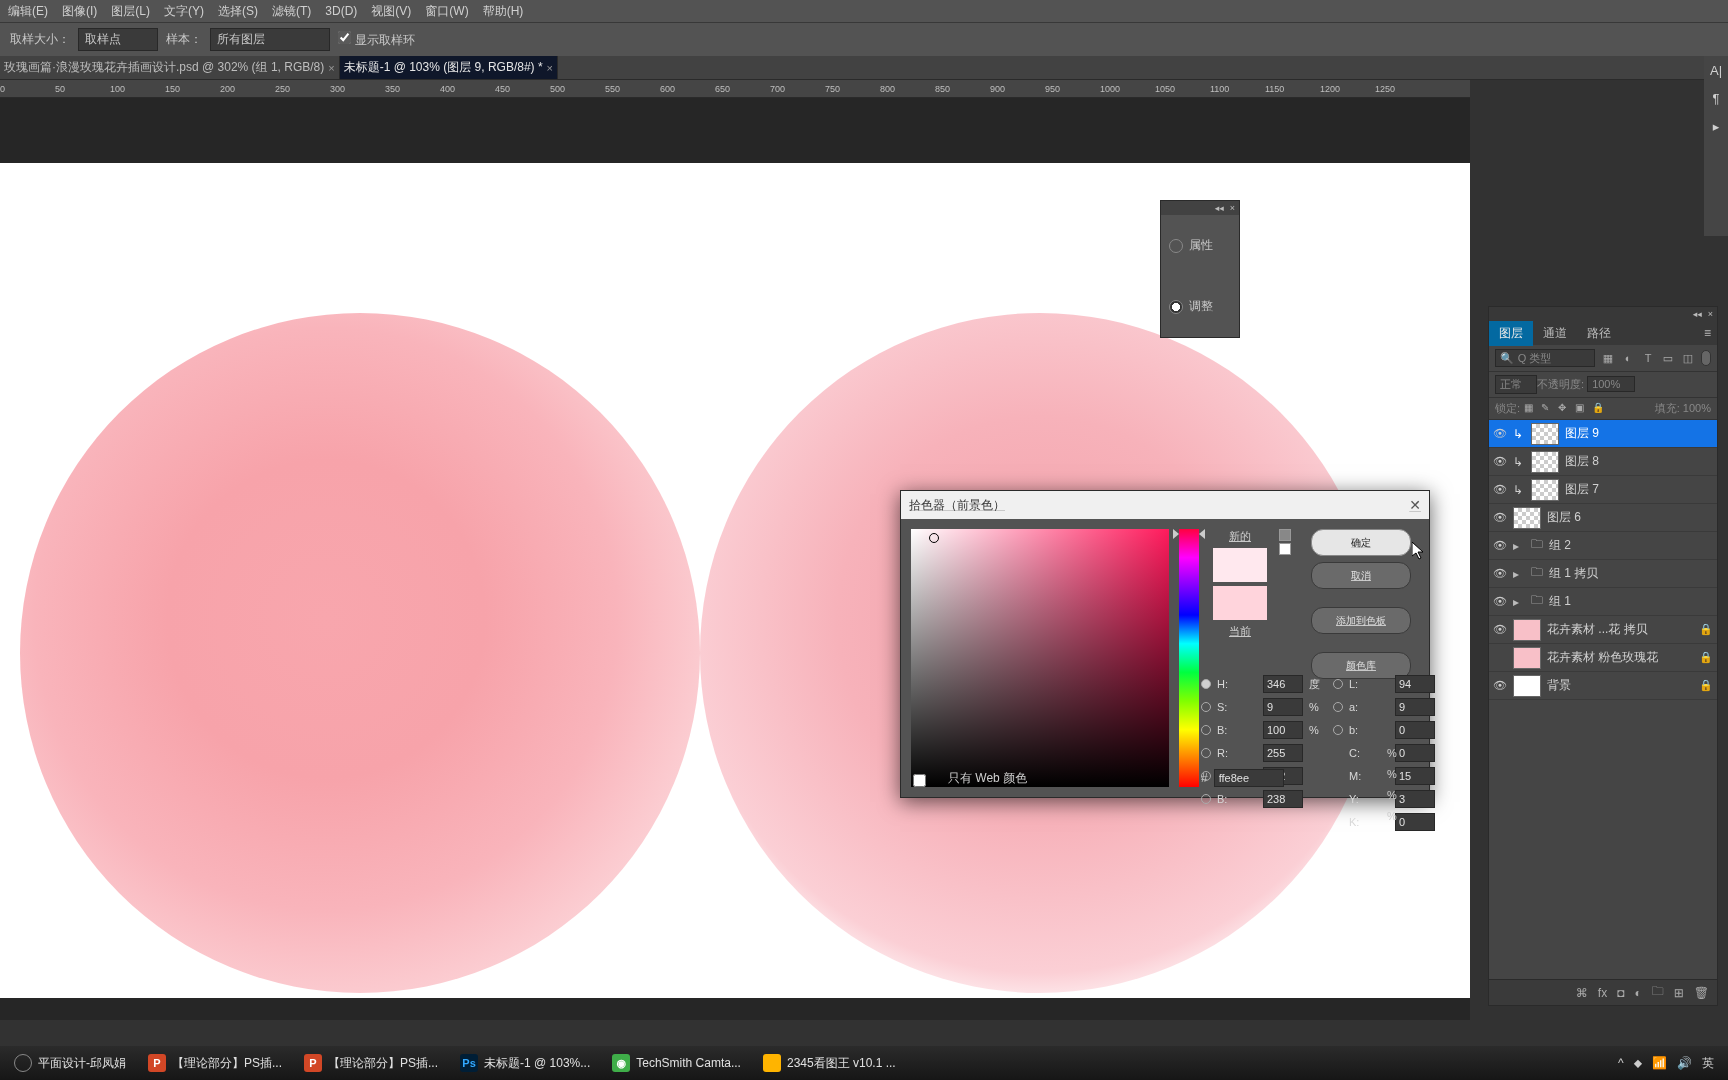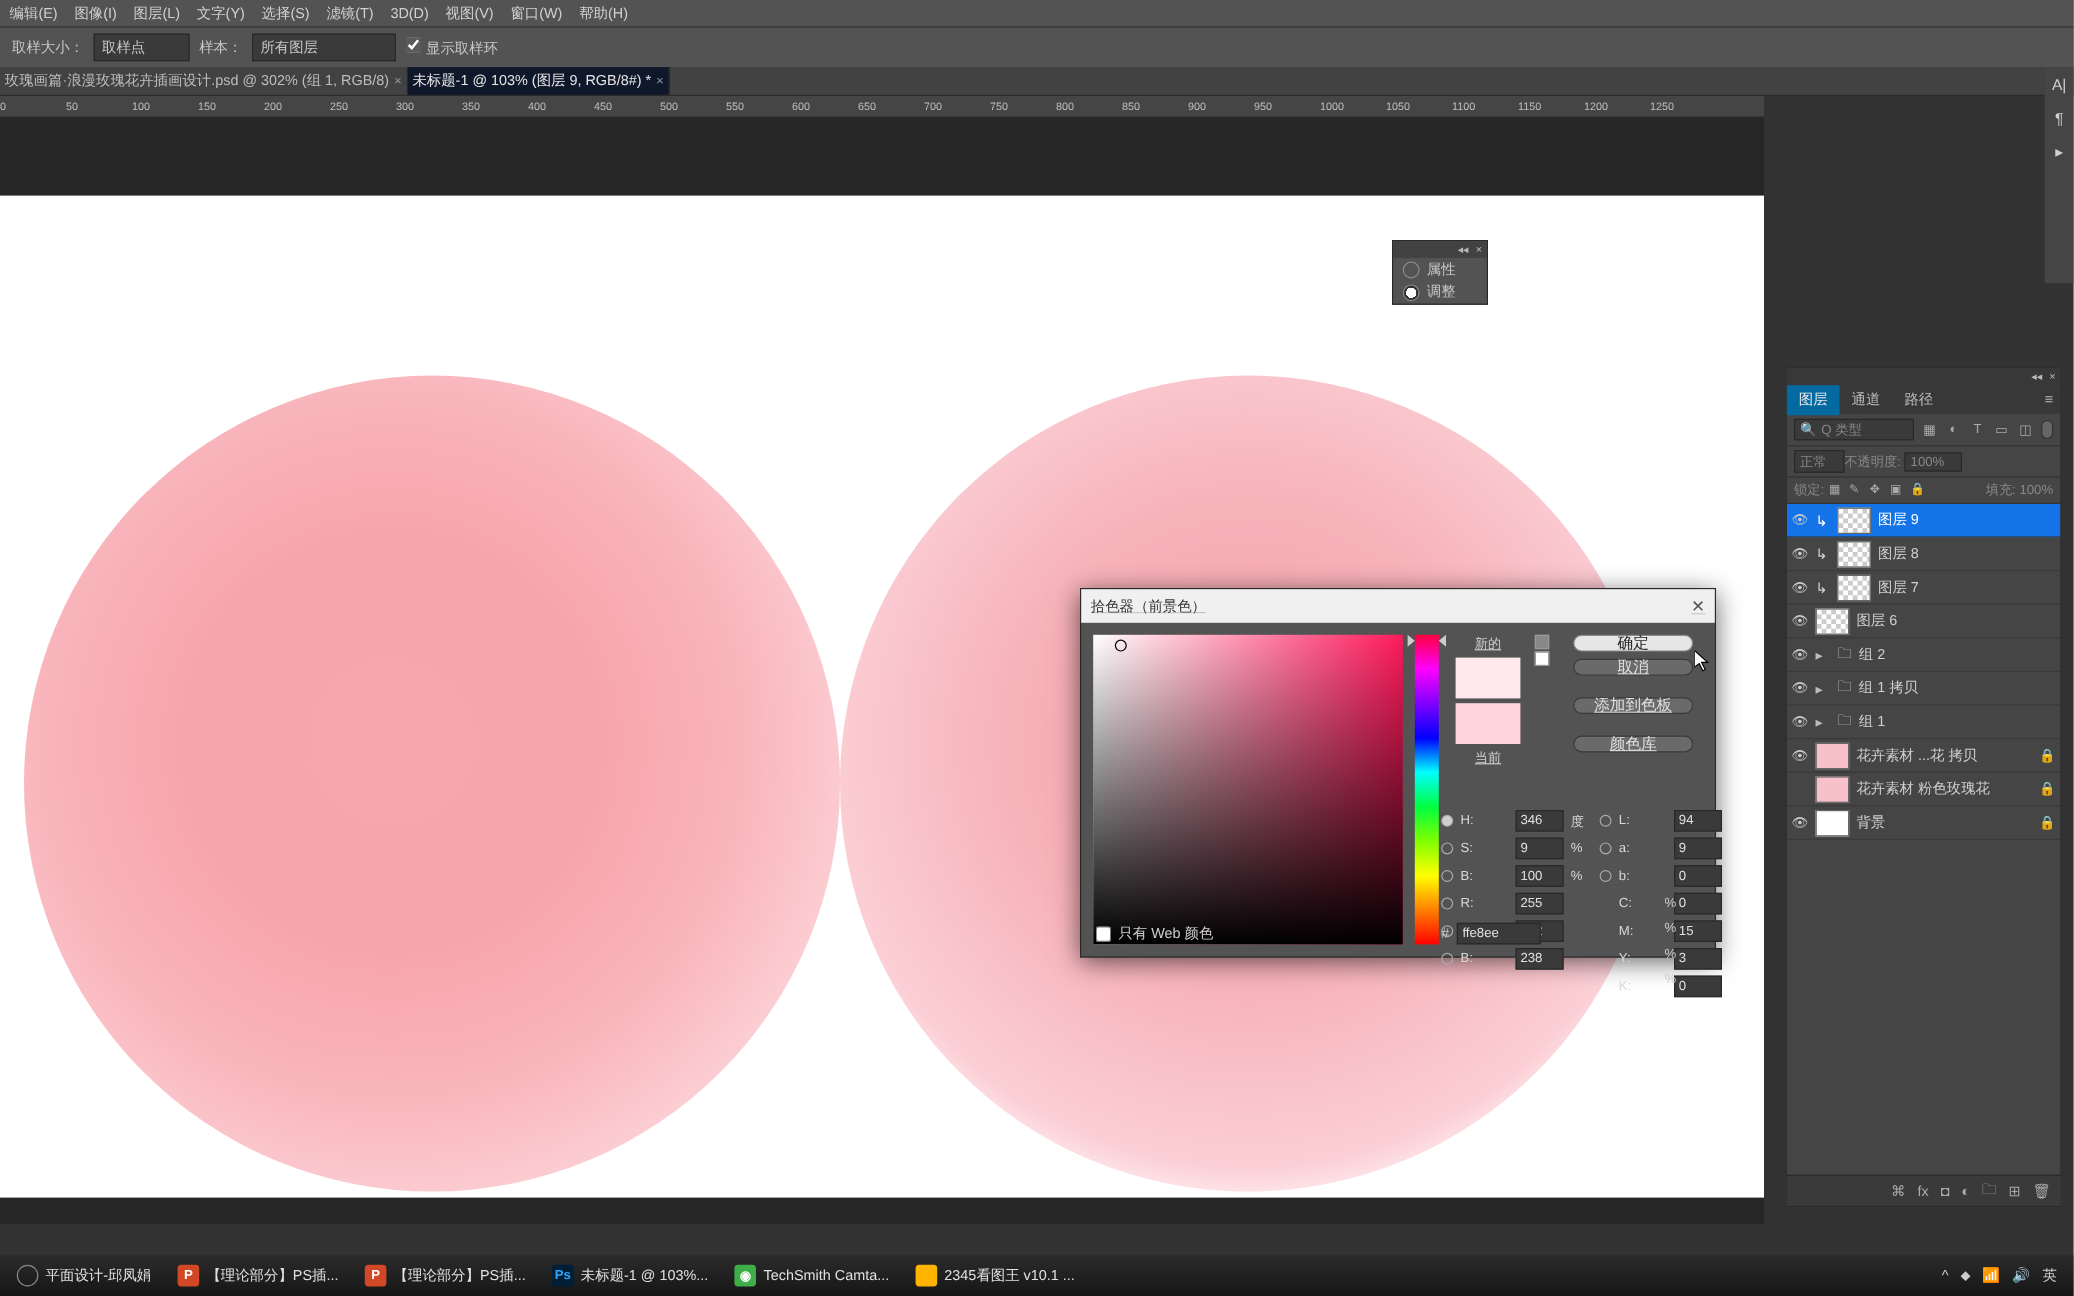--- a/index.html
+++ b/index.html
@@ -31,46 +31,46 @@
 .hruler span { width:55px; flex-shrink:0; text-align:left;}
 .canvas { position:absolute; left:0; top:18px; width:1470px; height:900px; background:#262626;}
 .paper { position:absolute; left:0; top:65px; width:1470px; height:835px; background:#ffffff;}
 .rose { position:absolute; width:680px; height:680px; border-radius:50%; }
 .rose1 { left:20px; top:150px; background:radial-gradient(circle at 45% 45%, #f8a6ad 0%, #f7a3aa 30%, #f9b4bb 55%, #fcd4d8 78%, #ffffff 82%);}
 .rose2 { left:700px; top:150px; background:radial-gradient(circle at 50% 45%, #f3a0a9 0%, #f7b2ba 40%, #fbcfd5 70%, #ffffff 80%);}
 
 
 .props { position:absolute; left:1160px; top:200px; width:80px; background:#535353; border:1px solid #2a2a2a; font-size:12px;}
 .props .hd { height:14px; background:#424242; display:flex; justify-content:flex-end; align-items:center; gap:6px; padding:0 4px; color:#bbb; font-size:9px;}
-.props .row { padding:1px 8px; display:flex; align-items:center; gap:6px;}
+.props .row { padding:22px 8px; display:flex; align-items:center; gap:6px;}
 .props .ico { width:14px; height:14px; border:1px solid #888; border-radius:50%;}
 
 
 .picker { position:absolute; left:900px; top:490px; width:530px; background:#535353; border:1px solid #2a2a2a; box-shadow:0 4px 20px rgba(0,0,0,.6);text-decoration:underline;}
 .picker .titlebar { height:28px; background:#f0f0f0; color:#333; display:flex; align-items:center; justify-content:space-between; padding:0 8px; font-size:12px;}
 .picker .titlebar .x { color:#555; font-size:14px; cursor:pointer;}
 .picker .body { padding:10px; display:flex; gap:10px; position:relative;}
 .picker .field { width:258px; height:258px; background:linear-gradient(to top, #000, rgba(0,0,0,0)), linear-gradient(to right, #fff, #ff1a5c); position:relative;}
 .picker .field .marker { position:absolute; left:18px; top:4px; width:10px; height:10px; border:1px solid #000; border-radius:50%;}
 .picker .huebar { width:20px; height:258px; background:linear-gradient(to bottom,#ff0040,#ff00ff,#8000ff,#0000ff,#00ffff,#00ff40,#80ff00,#ffff00,#ff8000,#ff0000); position:relative;}
 .picker .huebar .ptr { position:absolute; left:-6px; top:0px; width:0; height:0; border-top:5px solid transparent; border-bottom:5px solid transparent; border-left:6px solid #ccc;}
 .picker .huebar .ptrR { position:absolute; right:-6px; top:0px; width:0; height:0; border-top:5px solid transparent; border-bottom:5px solid transparent; border-right:6px solid #ccc;}
 .picker .preview { display:flex; flex-direction:column; align-items:center; gap:4px; margin-left:4px;}
 .picker .preview .lbl { font-size:11px; color:#d0d0d0;}
 .picker .swatch { width:54px; height:34px;}
 .picker .swatchNew { background:#ffe8ee;}
 .picker .swatchCur { background:#ffd4dc;}
 .picker .btncol { display:flex; flex-direction:column; gap:6px; margin-left:10px;}
-.picker .btn { width:100px; height:14px; background:#6a6a6a; border:1px solid #3a3a3a; border-radius:12px; color:#e0e0e0; font-size:13px; display:flex; align-items:center; justify-content:center; cursor:pointer;}
+.picker .btn { width:100px; height:27px; background:#6a6a6a; border:1px solid #3a3a3a; border-radius:12px; color:#e0e0e0; font-size:10px; display:flex; align-items:center; justify-content:center; cursor:pointer;}
 .picker .btn.primary { background:#e6e6e6; color:#222; border:1px solid #888;}
 .picker .numgrid { position:absolute; left:300px; top:156px; display:grid; grid-template-columns:auto 40px auto 18px auto 40px auto; gap:5px 6px; align-items:center; font-size:11px; color:#d8d8d8;}
 .picker .numgrid .r { width:10px; height:10px; border:1px solid #aaa; border-radius:50%; display:inline-block;}
 .picker .numgrid .r.on { background:#d0d0d0;}
 .picker .numgrid input { width:40px; height:18px; background:#3a3a3a; border:1px solid #282828; color:#e0e0e0; font-size:11px; padding:0 3px;}
-.picker .webonly { position:absolute; left:12px; bottom:10px; display:flex; align-items:center; gap:6px; font-size:12px; color:#d0d0d0;margin-top:28px;}
+.picker .webonly { position:absolute; left:12px; bottom:10px; display:flex; align-items:flex-end; gap:22px; font-size:12px; color:#d0d0d0;margin-top:28px;}
 .picker .hexrow { position:absolute; left:300px; bottom:10px; display:flex; align-items:center; gap:6px; font-size:12px;}
 .picker .hexrow input { width:70px; height:18px; background:#3a3a3a; border:1px solid #282828; color:#e0e0e0; font-size:11px; padding:0 4px;}
 .picker .minisw { width:12px; height:12px; border:1px solid #999;}
 
 
 .layerspanel { position:absolute; right:10px; top:306px; width:230px; height:700px; background:#454545; border:1px solid #2a2a2a; display:flex; flex-direction:column;}
 .layerspanel .phead { height:14px; background:#383838; display:flex; justify-content:flex-end; align-items:center; padding:0 4px; color:#bbb; font-size:9px; gap:6px;}
 .layerspanel .tabs { display:flex; height:24px; background:#383838; font-size:12px; align-items:center;}
 .layerspanel .tabs span { padding:4px 10px; color:#bbb;}
 .layerspanel .tabs span.on { background:#0369a1; color:#e8e8e8;}

